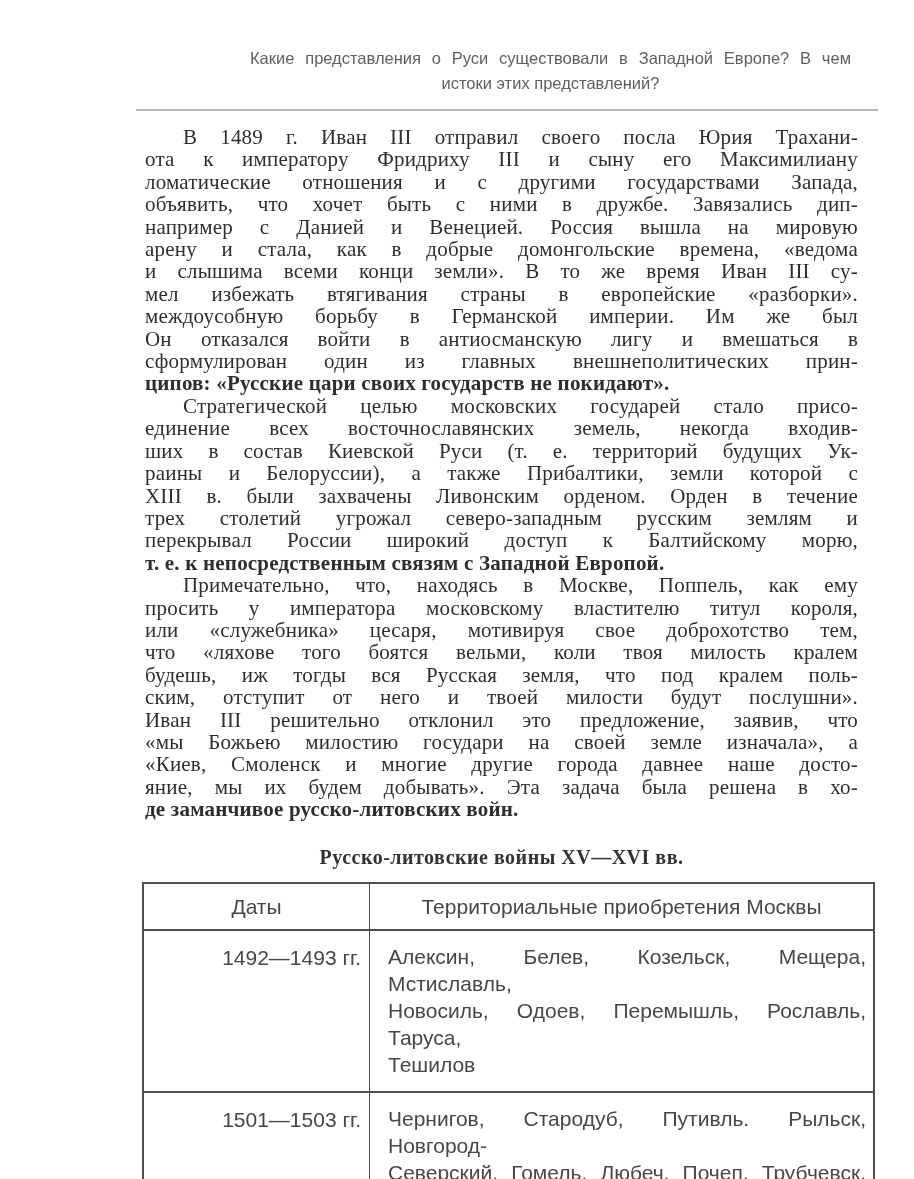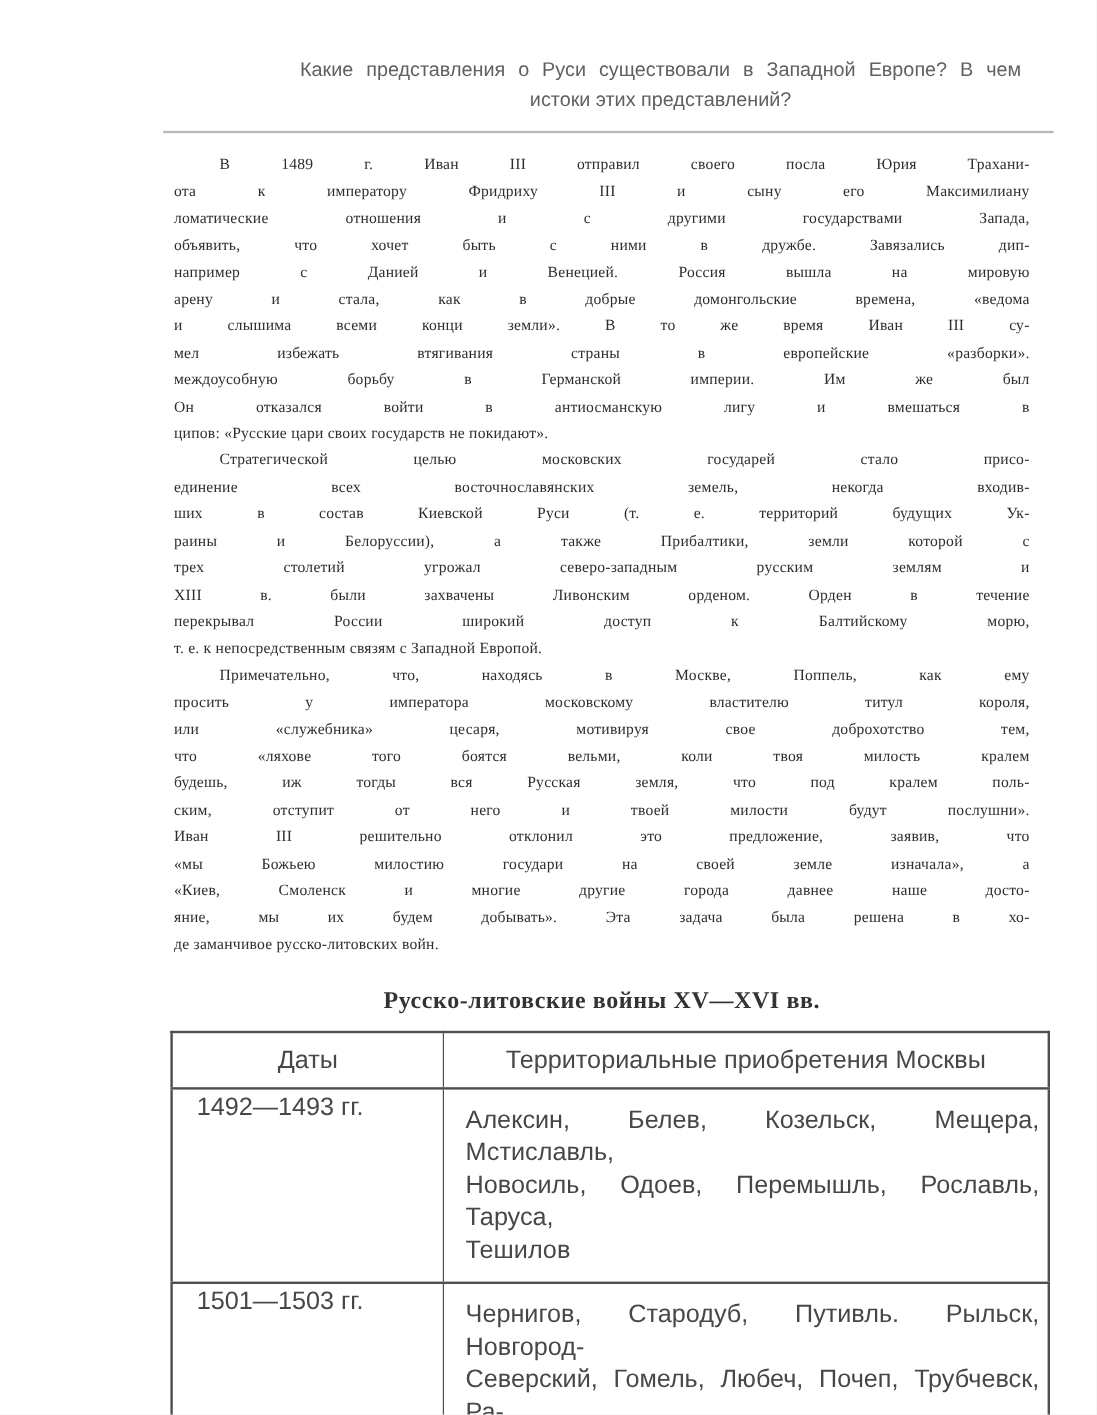--- a/index.html
+++ b/index.html
@@ -26,28 +26,28 @@
   .rule {
     margin-top:13px;
     margin-left:-9px;
     width:742px;
     border-top:2px solid #b9b9b6;
   }
   
   .bodytext {
     margin-top:15px;
     width:713px;
-    font-size:13px;
+    font-size:21px;
     line-height:22.4px;
     color:#2e2e2e;
     letter-spacing:0.2px;
   }
   .bl { text-align:justify; text-align-last:justify; }
   .bl.first { text-indent:38px; }
-  .bl.last  { text-align-last:left; }
+  .bl.last  { text-align-last:left;font-weight:bold; }
   
   .tbl-title {
     margin:25px 0 0 0;
     width:713px;
     text-align:center;
     font-size:20px;
     font-weight:bold;
     letter-spacing:0.5px;
     color:#333;
   }
@@ -64,21 +64,21 @@
   table.tbl, table.tbl th, table.tbl td { border:1px solid #4f4f4f; }
   table.tbl { border-width:2px; }
   table.tbl thead th { border-bottom:1px solid #4f4f4f; }
   table.tbl tbody td { border-top:2px solid #4f4f4f; }
   th.c1, td.c1 { width:213px; }
   table.tbl th {
     font-weight:normal;
     text-align:center;
     padding:9px 6px;
   }
-  td.c1 { vertical-align:top; padding:1px 8px 0 20px; text-align:left; }
+  td.c1 { vertical-align:top; padding:13px 8px 0 20px; text-align:right; }
   td.c2 { vertical-align:top; padding:12px 7px 13px 18px; }
   .cl { text-align:justify; text-align-last:justify; }
   .cl.cl-last { text-align-last:left; }
 </style>
 </head>
 <body>
 
 <div class="page">
 
   <div class="question">
@@ -93,29 +93,30 @@
       <div class="bl first">В 1489 г. Иван III отправил своего посла Юрия Трахани-</div>
       <div class="bl">ота к императору Фридриху III и сыну его Максимилиану</div>
       <div class="bl">ломатические отношения и с другими государствами Запада,</div>
       <div class="bl">объявить, что хочет быть с ними в дружбе. Завязались дип-</div>
       <div class="bl">например с Данией и Венецией. Россия вышла на мировую</div>
       <div class="bl">арену и стала, как в добрые домонгольские времена, «ведома</div>
       <div class="bl">и слышима всеми конци земли». В то же время Иван III су-</div>
       <div class="bl">мел избежать втягивания страны в европейские «разборки».</div>
       <div class="bl">междоусобную борьбу в Германской империи. Им же был</div>
       <div class="bl">Он отказался войти в антиосманскую лигу и вмешаться в</div>
+      <div class="bl">сформулирован один из главных внешнеполитических прин-</div>
       <div class="bl last">ципов: «Русские цари своих государств не покидают».</div>
     </div>
     <div class="para">
       <div class="bl first">Стратегической целью московских государей стало присо-</div>
       <div class="bl">единение всех восточнославянских земель, некогда входив-</div>
       <div class="bl">ших в состав Киевской Руси (т. е. территорий будущих Ук-</div>
       <div class="bl">раины и Белоруссии), а также Прибалтики, земли которой с</div>
+      <div class="bl">XIII в. были захвачены Ливонским орденом. Орден в течение</div>
       <div class="bl">трех столетий угрожал северо-западным русским землям и</div>
-      <div class="bl">XIII в. были захвачены Ливонским орденом. Орден в течение</div>
       <div class="bl">перекрывал России широкий доступ к Балтийскому морю,</div>
       <div class="bl last">т. е. к непосредственным связям с Западной Европой.</div>
     </div>
     <div class="para">
       <div class="bl first">Примечательно, что, находясь в Москве, Поппель, как ему</div>
       <div class="bl">просить у императора московскому властителю титул короля,</div>
       <div class="bl">или «служебника» цесаря, мотивируя свое доброхотство тем,</div>
       <div class="bl">что «ляхове того боятся вельми, коли твоя милость кралем</div>
       <div class="bl">будешь, иж тогды вся Русская земля, что под кралем поль-</div>
       <div class="bl">ским, отступит от него и твоей милости будут послушни».</div>

